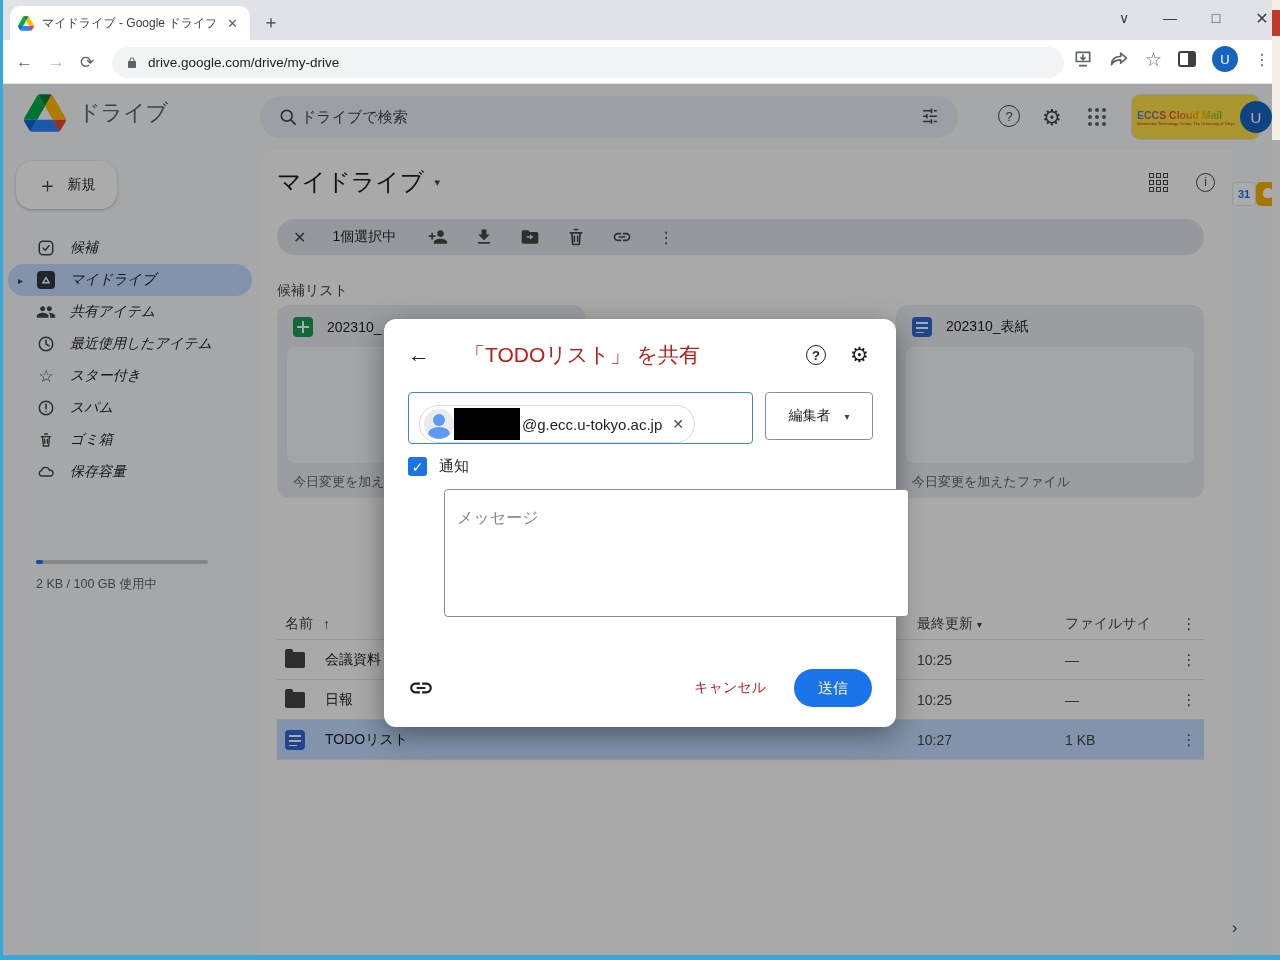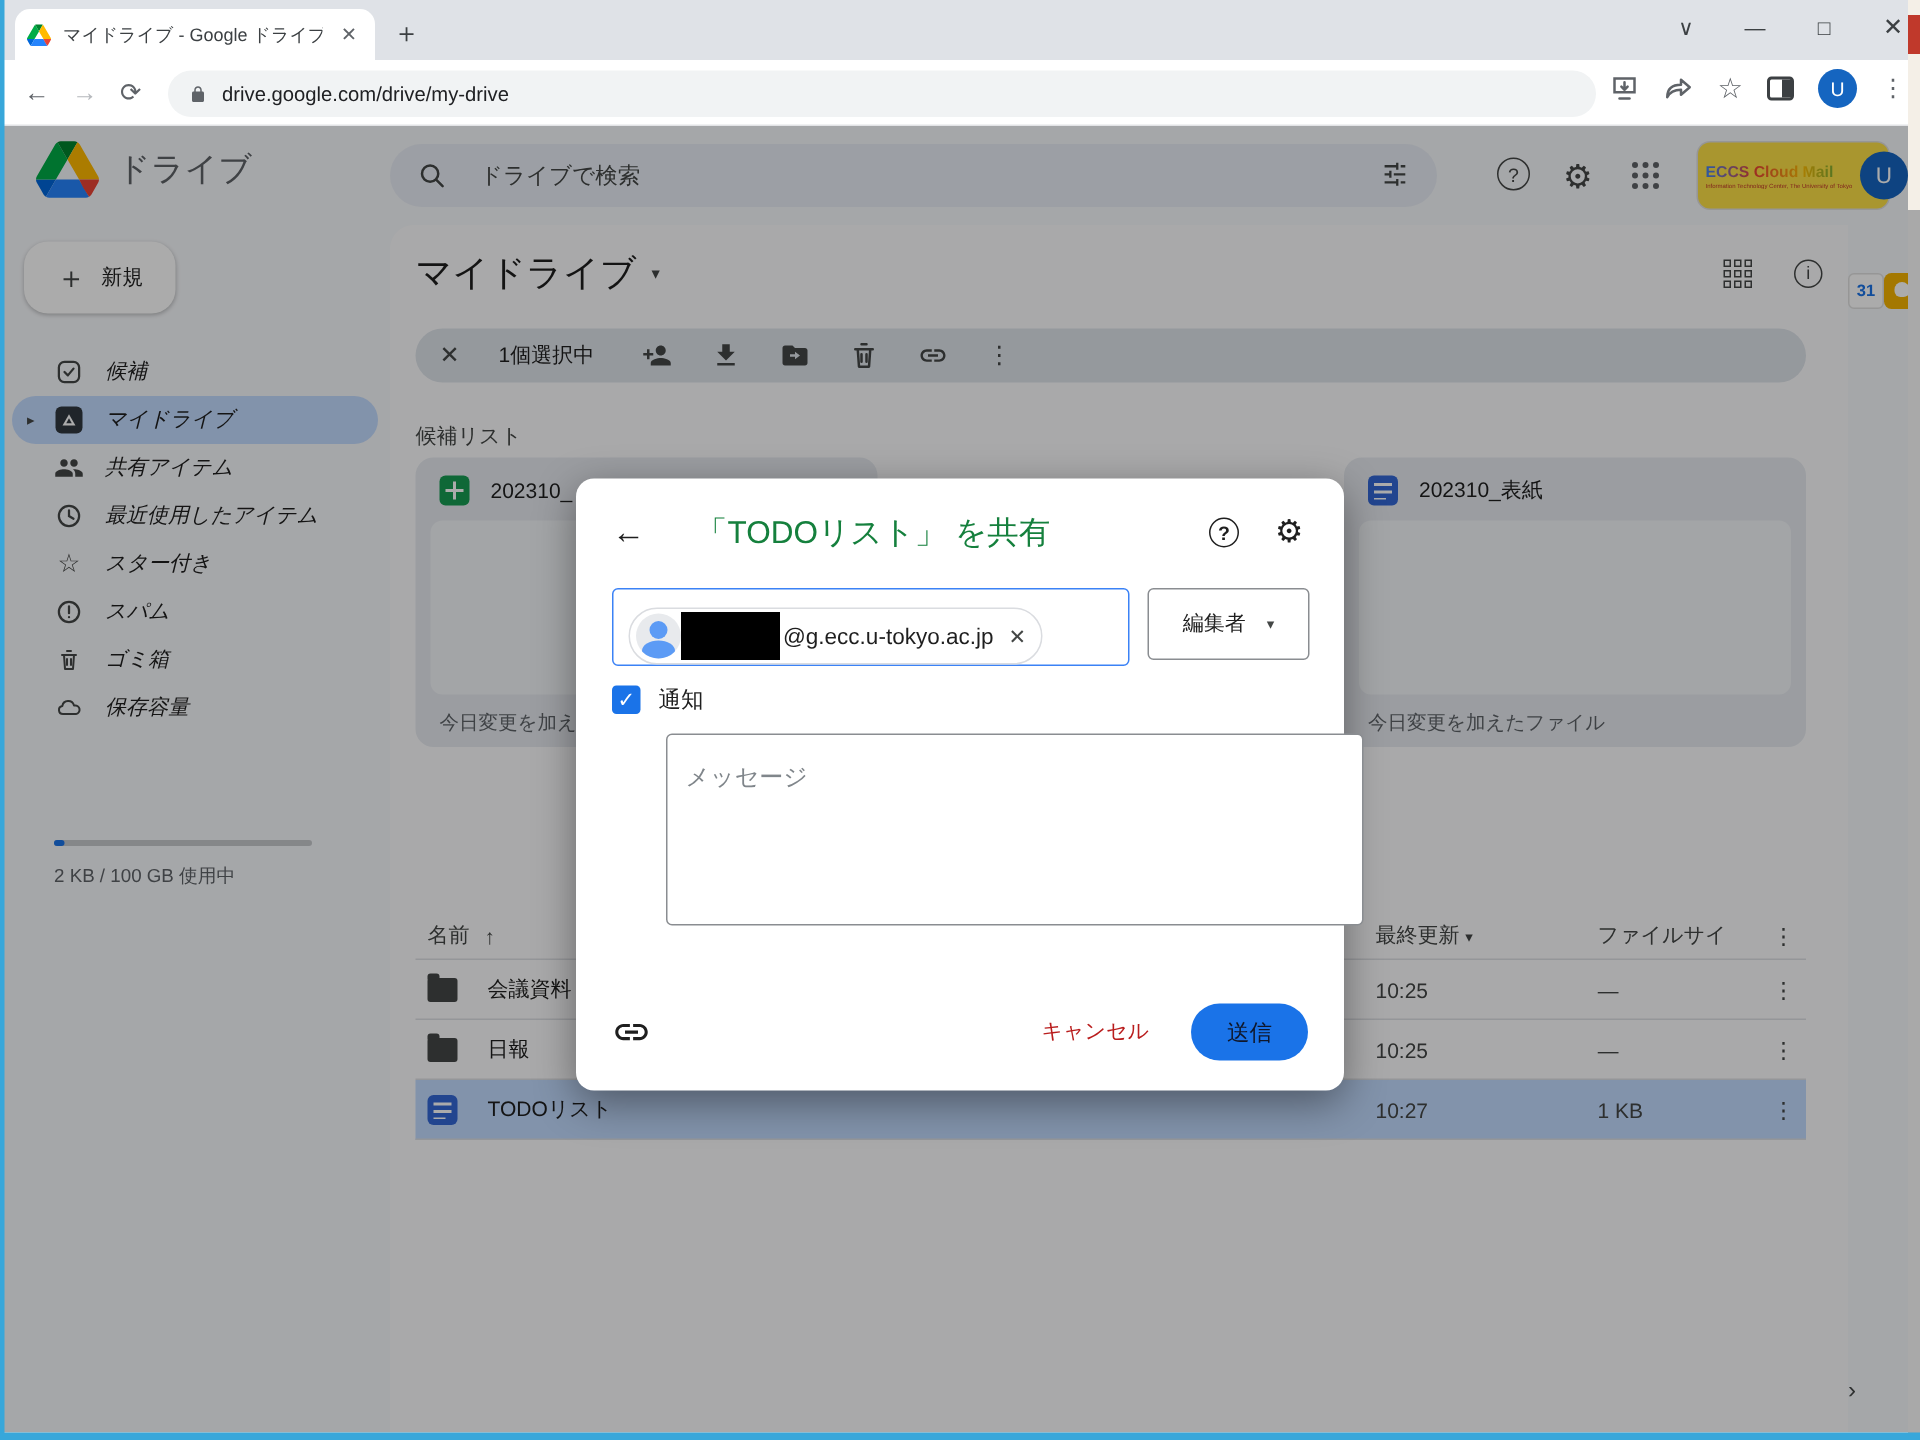--- a/index.html
+++ b/index.html
@@ -25,21 +25,21 @@
   .avatar-sm { width:26px; height:26px; border-radius:50%; background:#1565c0; color:#fff; font-size:13px; display:flex; align-items:center; justify-content:center; }
   .sidepanel-ic { width:18px; height:16px; border:2px solid #3c4043; border-radius:3px; position:relative; }
   .sidepanel-ic::after { content:""; position:absolute; right:0; top:0; width:6px; height:100%; background:#3c4043; }
 
   
   .app { position:absolute; left:0; top:84px; width:1280px; height:871px; background:#f7f9fc; }
 
   .app-header { position:absolute; left:0; top:0; width:1280px; height:66px; }
   .logo-wrap { position:absolute; left:24px; top:10px; display:flex; align-items:center; gap:12px; }
   .app-name { font-size:22px; color:#5f6368; }
-  .search-pill { position:absolute; left:260px; top:12px; width:698px; height:42px; background:#e9eef6; border-radius:21px; display:flex; align-items:center; padding:0 18px; gap:22px; }
+  .search-pill { position:absolute; left:260px; top:12px; width:698px; height:42px; background:#e9eef6; border-radius:21px; display:flex; align-items:center; padding:0 18px; gap:3px; }
   .search-text { font-size:15px; color:#444746; flex:1; }
   .hdr-ic { position:absolute; top:21px; width:24px; height:24px; color:#444746; }
   .apps-grid { display:grid; grid-template-columns:repeat(3,4px); grid-gap:3px; }
   .apps-grid i { width:4px; height:4px; background:#5f6368; border-radius:50%; }
   .eccs-badge { position:absolute; right:21px; top:11px; width:127px; height:44px; background:#fde047; border-radius:8px; box-shadow:0 0 0 1px #e0e0e0; display:flex; align-items:center; padding:0 5px; gap:5px; }
   .eccs-txt { flex:1; }
   .eccs-title { font-size:10.5px; font-weight:bold; background:linear-gradient(90deg,#4285f4,#ea4335,#fbbc04,#34a853); -webkit-background-clip:text; background-clip:text; color:transparent; white-space:nowrap; }
   .eccs-sub { font-size:4px; color:#c0392b; white-space:nowrap; overflow:hidden; }
   .avatar-lg { width:32px; height:32px; border-radius:50%; background:#1565c0; color:#fff; font-size:15px; display:flex; align-items:center; justify-content:center; flex:none; }
 
@@ -103,21 +103,21 @@
   .contact-ic { color:#1a73e8; }
   .rp-div { margin-top:30px; width:26px; height:1px; background:#c7cacd; }
   .rp-plus { margin-top:20px; font-size:22px; color:#1f1f1f; }
   .rp-chev { position:absolute; bottom:18px; font-size:16px; color:#444746; }
 
   
   .scrim { position:absolute; left:0; top:84px; width:1280px; height:871px; background:rgba(0,0,0,.33); z-index:50; }
   .dialog { position:absolute; left:384px; top:319px; width:512px; height:408px; background:#fff; border-radius:12px; box-shadow:0 8px 28px rgba(0,0,0,.4); z-index:60; padding:0; }
   .dlg-head { position:absolute; left:0; top:0; width:100%; height:72px; display:flex; align-items:center; padding:0 24px; gap:24px; }
   .dlg-back { font-size:22px; color:#1f1f1f; }
-  .dlg-title { font-size:21px; color:#15803d; flex:1; padding-left:10px; white-space:nowrap; overflow:hidden; }
+  .dlg-title { font-size:21px; color:#b91c1c; flex:1; padding-left:10px; white-space:nowrap; overflow:hidden; }
   .dlg-hic { width:22px; height:22px; color:#1f1f1f; }
   .help-circ { width:20px; height:20px; border:1.8px solid #1f1f1f; border-radius:50%; font-size:13px; font-weight:bold; display:flex; align-items:center; justify-content:center; }
   .gear { font-size:21px; line-height:1; }
   .email-box { position:absolute; left:24px; top:73px; width:345px; height:52px; border:1px solid #3b82f6; border-radius:4px; display:flex; align-items:flex-end; padding:0 10px; }
   .chip { height:38px; border:1px solid #dadce0; border-radius:19px; display:flex; align-items:center; padding:0 10px 0 4px; gap:6px; max-width:100%; }
   .chip-avatar { width:30px; height:30px; border-radius:50%; background:#e8eaed; position:relative; overflow:hidden; flex:none; }
   .chip-avatar::before { content:""; position:absolute; left:9px; top:5px; width:12px; height:12px; border-radius:50%; background:#5c9bf5; }
   .chip-avatar::after { content:""; position:absolute; left:4px; top:18px; width:22px; height:14px; border-radius:50%; background:#5c9bf5; }
   .redact { width:66px; height:32px; background:#000; flex:none; margin-left:-6px; }
   .chip-mail { font-size:15px; color:#1f1f1f; margin-left:-4px; white-space:nowrap; }
@@ -125,21 +125,21 @@
   .role-box { position:absolute; right:23px; top:73px; width:108px; height:48px; border:1px solid #8a8d91; border-radius:4px; display:flex; align-items:center; justify-content:center; gap:14px; font-size:14px; color:#1f1f1f; }
   .role-caret { font-size:10px; color:#444746; }
   .notify-row { position:absolute; left:24px; top:138px; display:flex; align-items:center; gap:12px; }
   .cbx { width:19px; height:19px; background:#1a73e8; border-radius:3px; color:#fff; font-size:14px; font-weight:bold; display:flex; align-items:center; justify-content:center; }
   .notify-label { font-size:15px; color:#1f1f1f; }
   .msg-box { position:absolute; left:24px; top:170px; width:465px; height:128px; border:1px solid #8a8d91; border-radius:4px; padding:18px 12px; font-size:16px; font-family:inherit; color:#1f1f1f; resize:none; outline:none; background:#fff;margin-left:36px; }
   .msg-box::placeholder { color:#80868b; }
   .dlg-foot { position:absolute; left:0; bottom:0; width:100%; height:78px; display:flex; align-items:center; padding:0 24px; }
   .link-ic { width:26px; height:26px; color:#1f1f1f; }
   .cancel-btn { margin-left:auto; font-size:14px; color:#b91c1c; padding:8px 18px; }
-  .send-btn { width:78px; height:38px; margin-left:10px; background:#1a73e8; color:#0f172a; font-size:15px; border:none; border-radius:19px; font-family:inherit; }
+  .send-btn { width:78px; height:38px; margin-left:10px; background:#1a73e8; color:#fef9c3; font-size:15px; border:none; border-radius:19px; font-family:inherit; }
 
   
   .edge-left { position:absolute; left:0; top:0; width:3px; height:960px; background:#38a7da; z-index:80; }
   .edge-bottom { position:absolute; left:0; bottom:0; width:1280px; height:5px; background:#38a7da; z-index:80; }
   .sliver { position:absolute; right:0; top:0; width:8px; height:960px; background:#a9a9a9; z-index:70; }
   .sliver::before { content:""; position:absolute; left:0; top:0; width:8px; height:140px; background:#f4efe7; }
   .sliver::after { content:""; position:absolute; left:0; top:10px; width:8px; height:26px; background:#c0392b; }
 
   svg { display:block; }
 </style>

